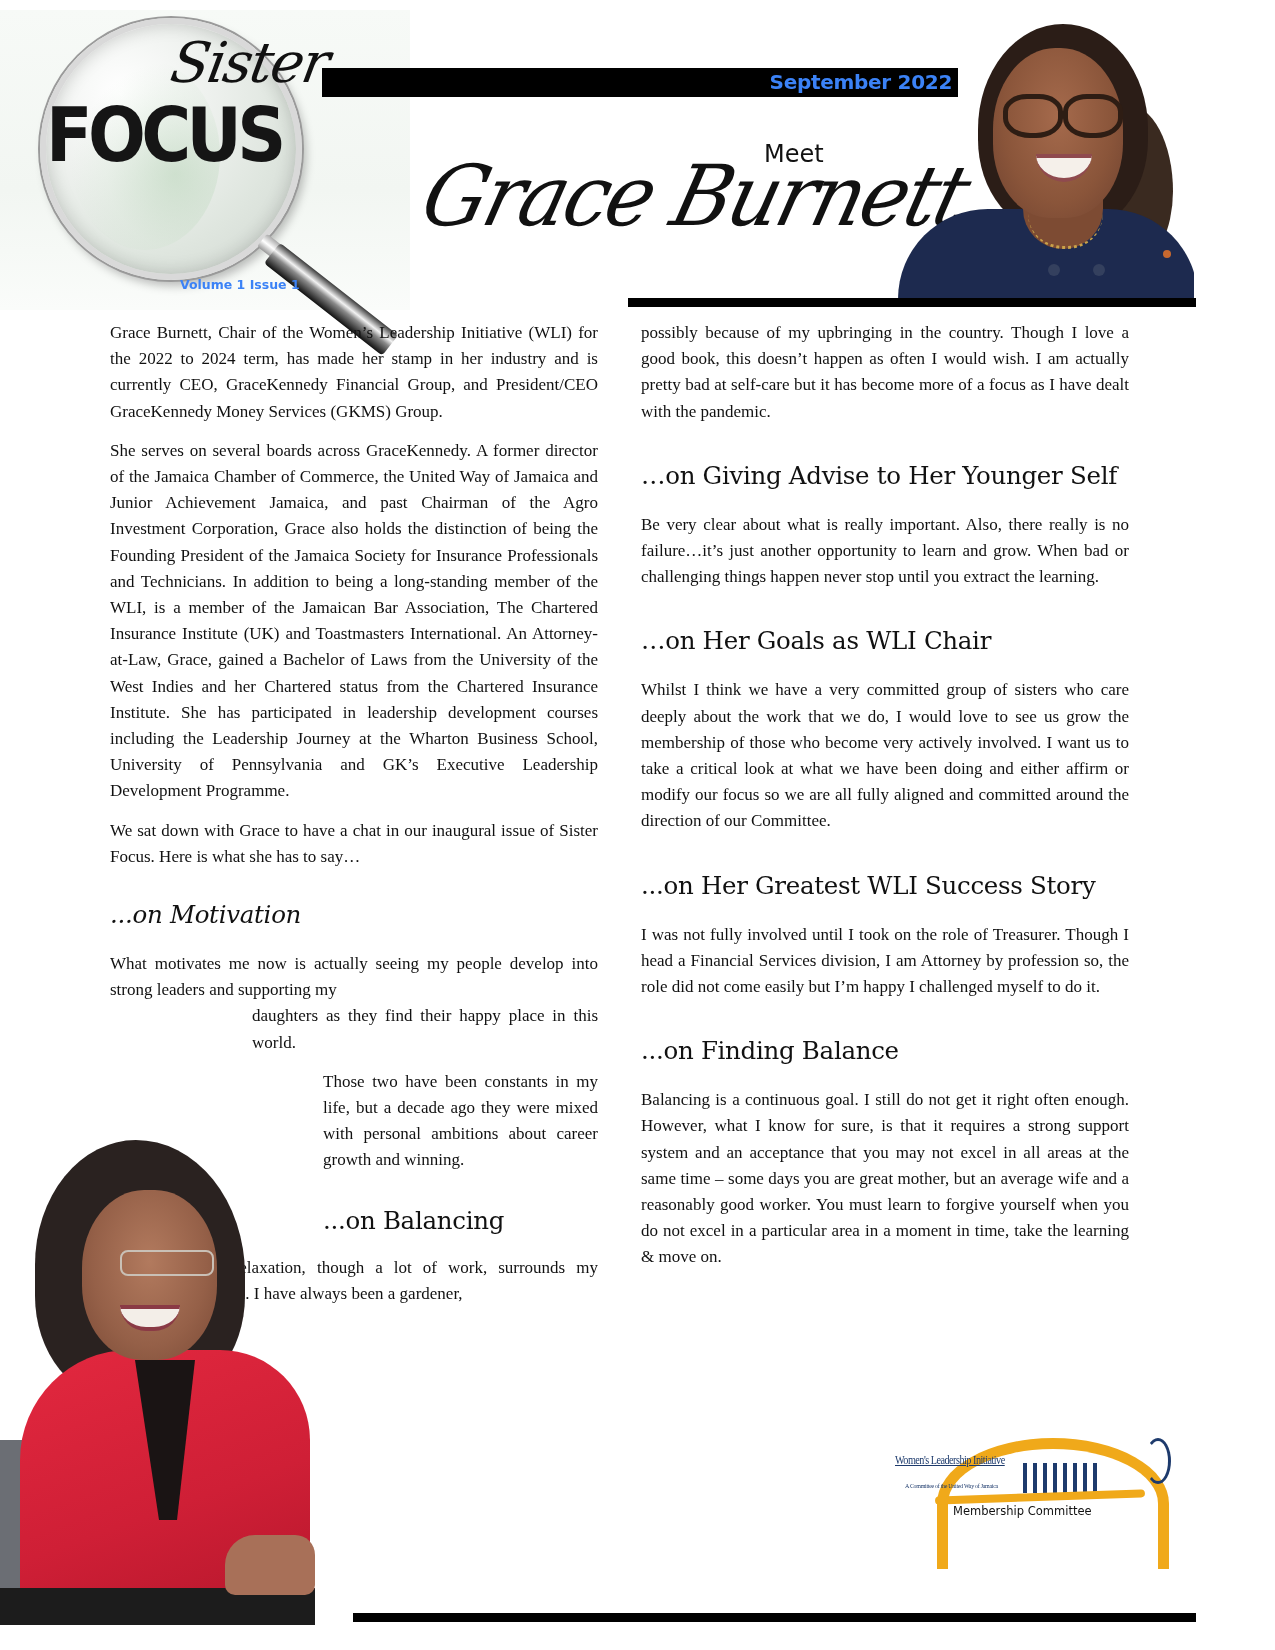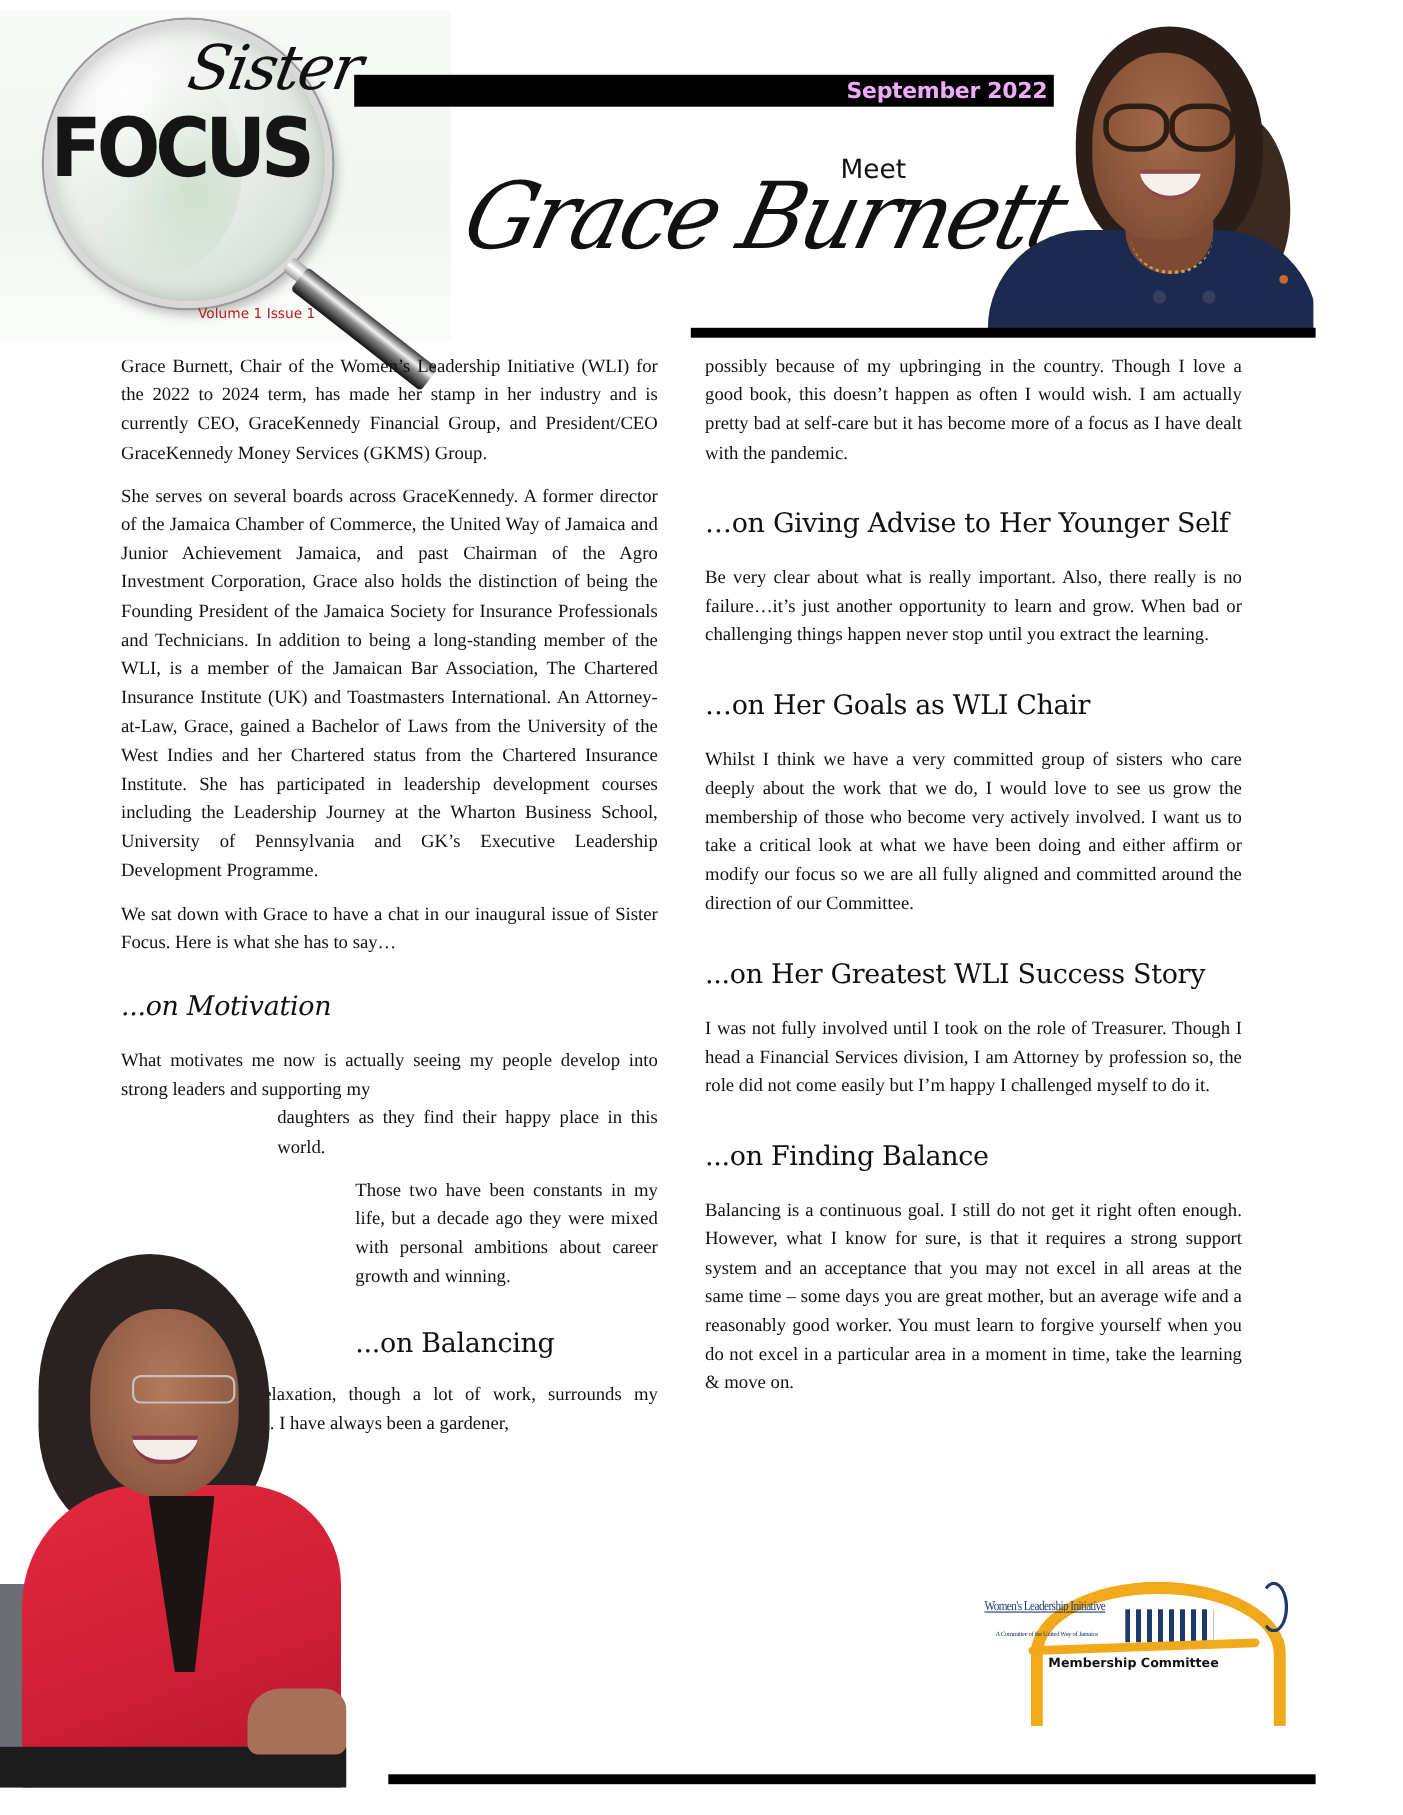--- a/index.html
+++ b/index.html
@@ -16,25 +16,25 @@
   .lens-sheen { left:70px; top:60px; width:150px; height:190px; border-radius:50%;
       background:radial-gradient(ellipse at 70% 60%, rgba(170,205,170,.45) 0%, rgba(200,225,200,.2) 45%, rgba(255,255,255,0) 70%); }
   .handle { left:272px; top:240px; width:150px; height:26px; transform-origin:0 50%; transform:rotate(38deg);
       background:linear-gradient(180deg,#3a3a3a 0%,#f2f2f2 35%,#8a8a8a 55%,#111 100%); border-radius:4px; }
   .handle-neck { left:262px; top:232px; width:30px; height:16px; transform-origin:0 50%; transform:rotate(38deg);
       background:linear-gradient(180deg,#aaa,#fff,#999); border-radius:3px; }
   .logo-sister { left:172px; top:30px; font-family:"DejaVu Serif", serif; font-style:italic; font-size:56px;
       letter-spacing:-2px; color:#111; transform:skewX(-10deg); }
   .logo-focus { left:46px; top:92px; font-family:"DejaVu Sans", sans-serif; font-weight:bold; font-size:74px;
       letter-spacing:-5px; color:#151515; transform:scaleX(.92); transform-origin:left; }
-  .volume { left:180px; top:277px; font-family:"DejaVu Sans", sans-serif; font-weight:normal; font-size:12.5px; color:#b91c1c; }
+  .volume { left:180px; top:277px; font-family:"DejaVu Sans", sans-serif; font-weight:bold; font-size:12.5px; color:#3b82f6; }
 
   
   .date-bar { left:322px; top:68px; width:636px; height:29px; background:#000; }
-  .date-text { right:0; top:0; padding-right:6px; line-height:29px; color:#f0abfc; font-family:"DejaVu Sans", sans-serif;
+  .date-text { right:0; top:0; padding-right:6px; line-height:29px; color:#3b82f6; font-family:"DejaVu Sans", sans-serif;
       font-weight:bold; font-size:20px; letter-spacing:-.3px; }
 
   
   .meet { left:764px; top:140px; font-family:"DejaVu Sans", sans-serif; font-size:24px; color:#111; }
   .title-name { left:425px; top:150px; font-family:"DejaVu Serif", serif; font-style:italic; font-size:80px;
       letter-spacing:-3px; color:#111; transform:skewX(-14deg) scaleY(1.05); white-space:nowrap; }
 
   
   .portrait-top { left:898px; top:14px; width:296px; height:285px; overflow:hidden; }
   .pt-hair { left:80px; top:10px; width:170px; height:210px; border-radius:50% 50% 45% 45%; background:#2b1d17; }
@@ -76,21 +76,21 @@
 
   
   .wli { left:895px; top:1438px; width:275px; height:88px; }
   .wli-arc { left:42px; top:0; width:210px; height:120px; border-radius:50% 50% 0 0; border:11px solid #f0a91a; border-bottom:none; }
   .wli-base { left:40px; top:55px; width:210px; height:8px; background:#f0a91a; border-radius:4px; transform:rotate(-2deg); }
   .wli-bars { left:128px; top:25px; width:80px; height:30px;
       background:repeating-linear-gradient(90deg,#1d3a6c 0 4px, transparent 4px 10px); }
   .wli-title { left:0; top:15px; font-family:"Liberation Serif", serif; font-size:12px; color:#1d3a6c; letter-spacing:-.6px; text-decoration:underline; transform:scaleX(.85); transform-origin:left; }
   .wli-sub { left:10px; top:45px; font-family:"Liberation Serif", serif; font-size:6px; color:#1d3a6c; letter-spacing:-.3px; }
   .wli-swirl { left:250px; top:0; width:20px; height:40px; border-radius:50%; border:3px solid #1d3a6c; border-left-color:transparent; }
-  .wli-caption { left:58px; top:66px; font-family:"DejaVu Sans", sans-serif; font-weight:bold; font-size:11.5px; color:#111; }
+  .wli-caption { left:58px; top:66px; font-family:"DejaVu Sans", sans-serif; font-weight:normal; font-size:11.5px; color:#111; }
 </style>
 </head>
 <body>
 
 <div class="abs logo-glow"></div>
 <div class="abs lens"></div>
 <div class="abs lens-sheen"></div>
 <div class="abs handle-neck"></div>
 <div class="abs handle"></div>
 <div class="abs logo-sister">Sister</div>

